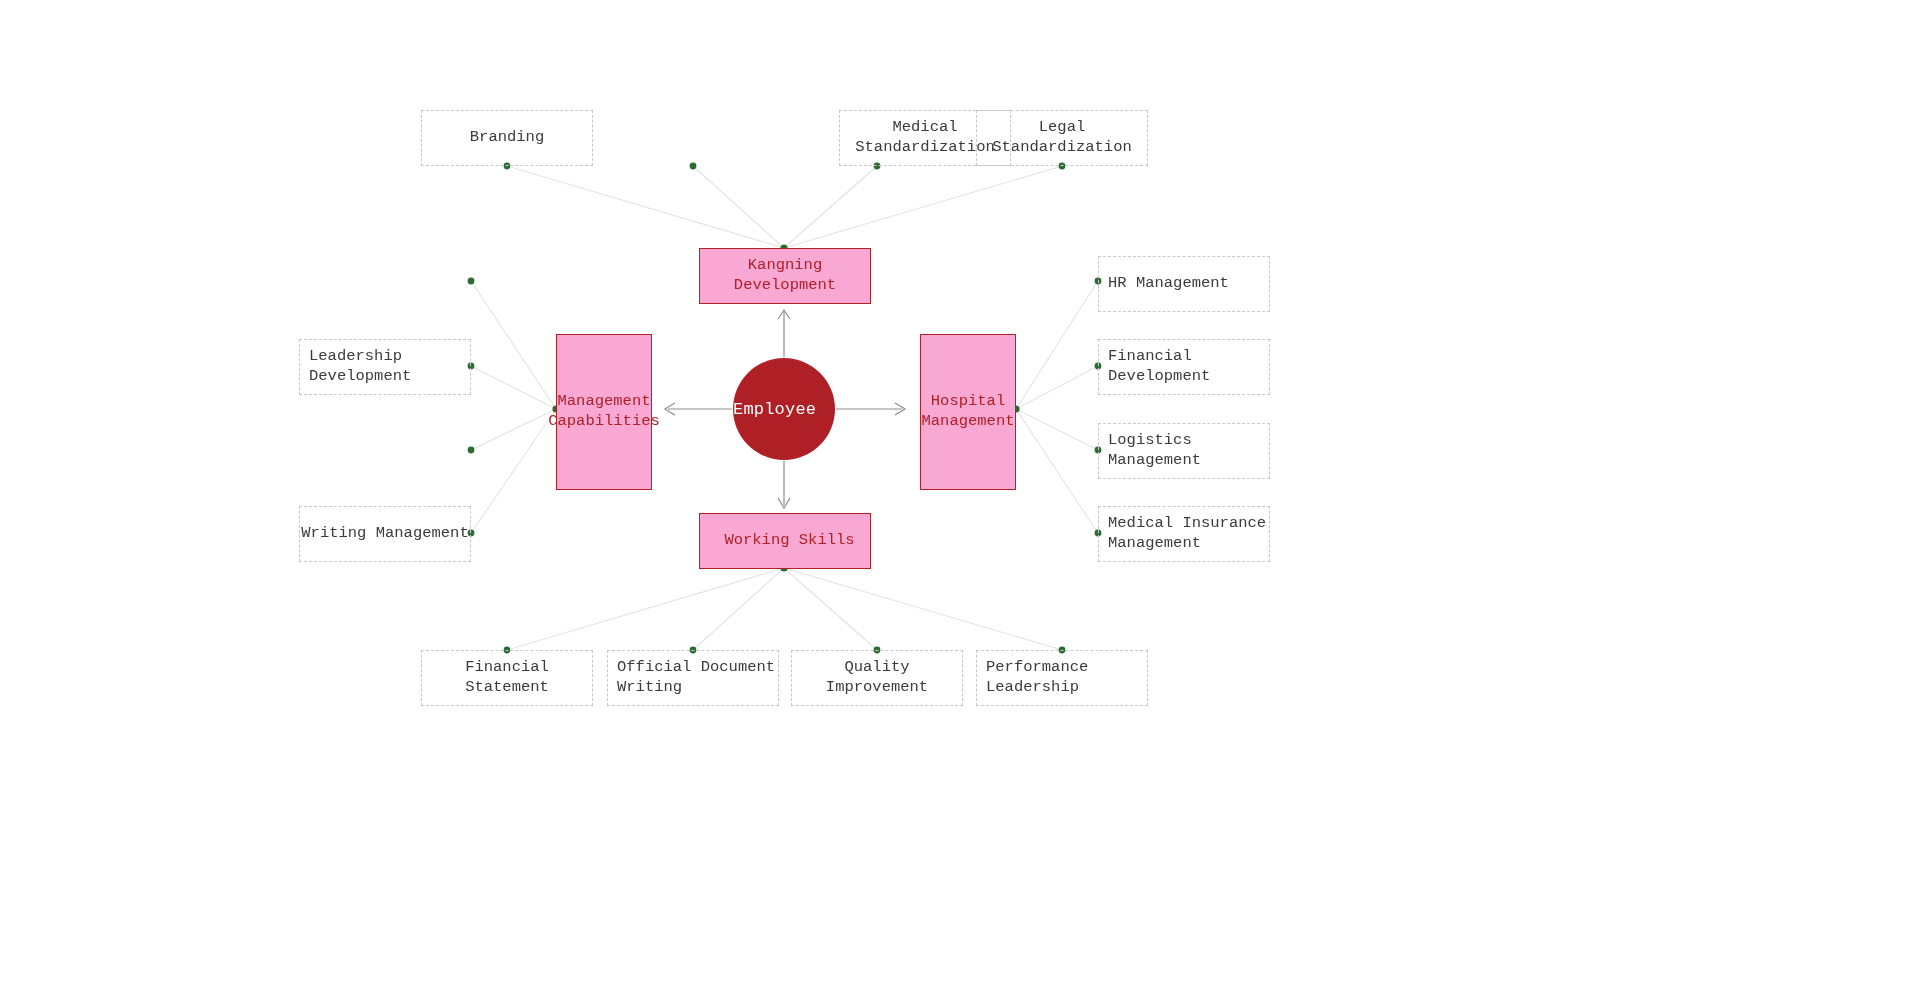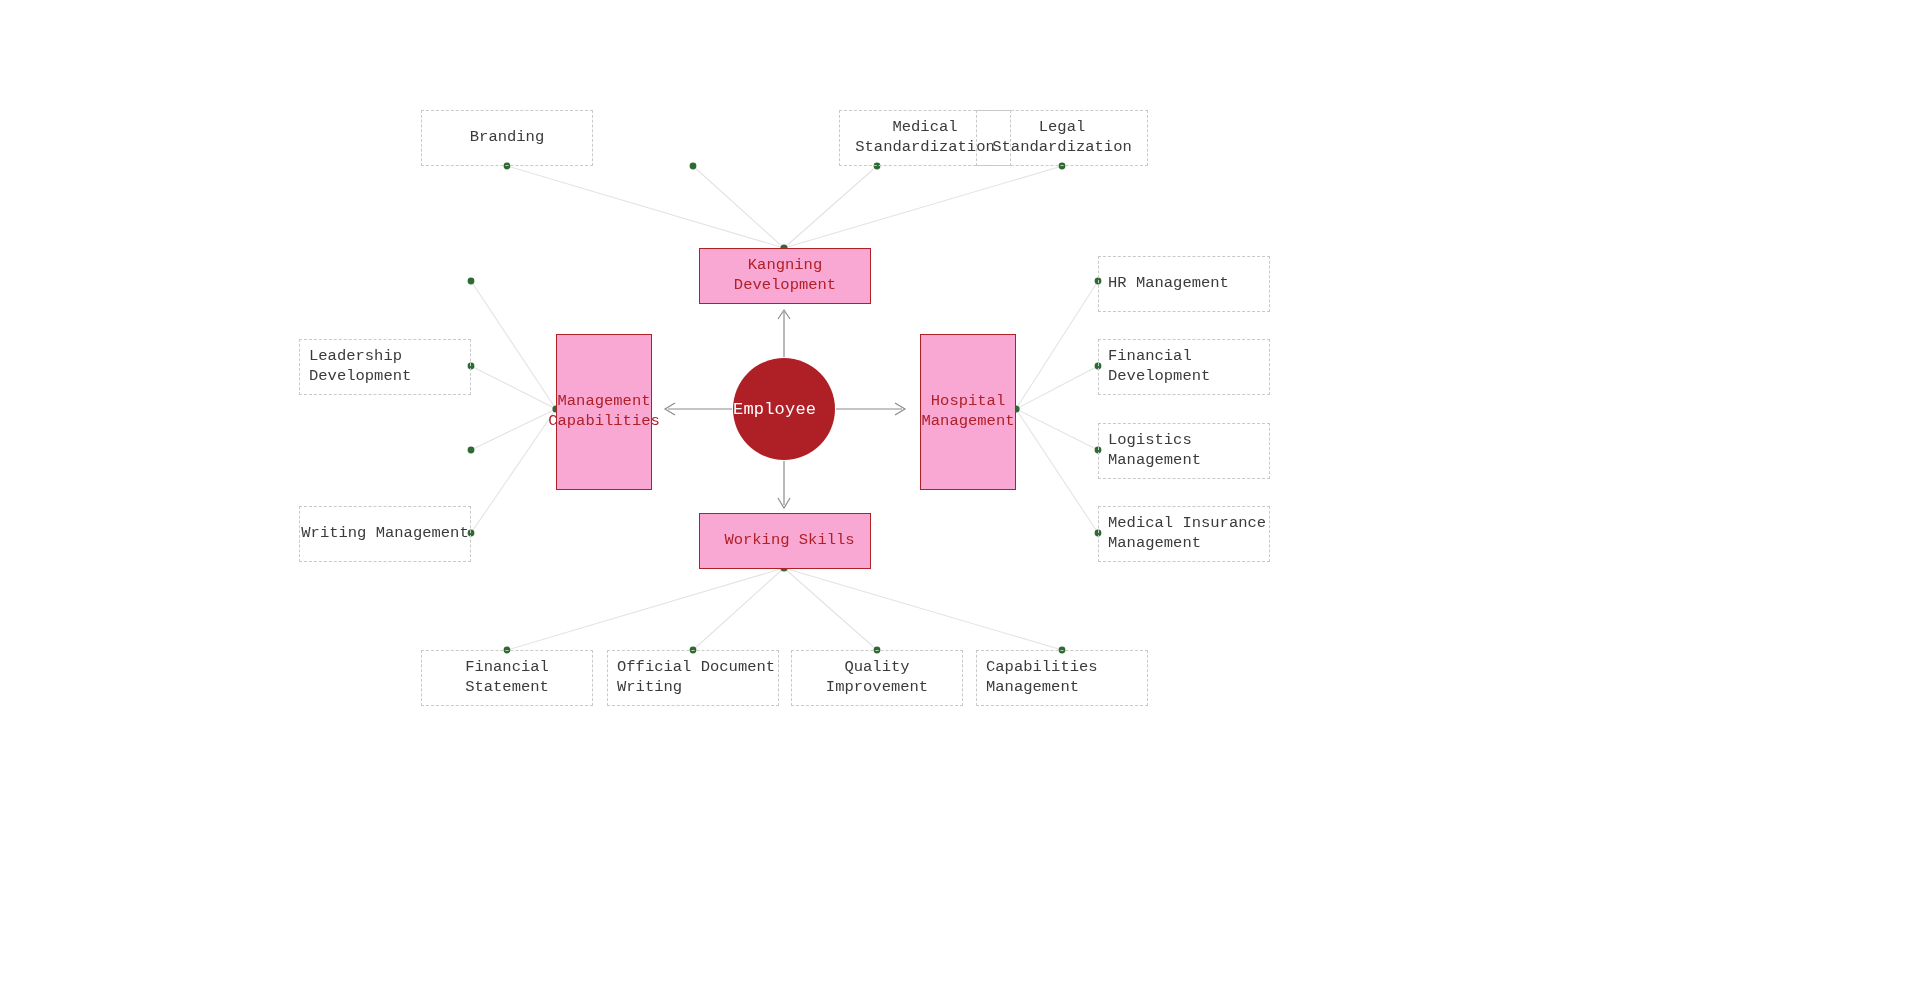--- a/index.html
+++ b/index.html
@@ -152,21 +152,21 @@
   <div class="node leaf center-text" style="left:421px;top:650px;width:172px;height:56px;">
     <span>Financial Statement</span>
   </div>
   <div class="node leaf left-text" style="left:607px;top:650px;width:172px;height:56px;">
     <span>Official Document Writing</span>
   </div>
   <div class="node leaf center-text" style="left:791px;top:650px;width:172px;height:56px;">
     <span>Quality Improvement</span>
   </div>
   <div class="node leaf left-text" style="left:976px;top:650px;width:172px;height:56px;">
-    <span>Capabilities Management</span>
+    <span>Performance Leadership</span>
   </div>
 
   <div class="node branch" style="left:699px;top:248px;width:172px;height:56px;">
     <span>Kangning Development</span>
   </div>
 
   <div class="node branch" style="left:556px;top:334px;width:96px;height:156px;">
     <span>Management Capabilities</span>
   </div>
 

